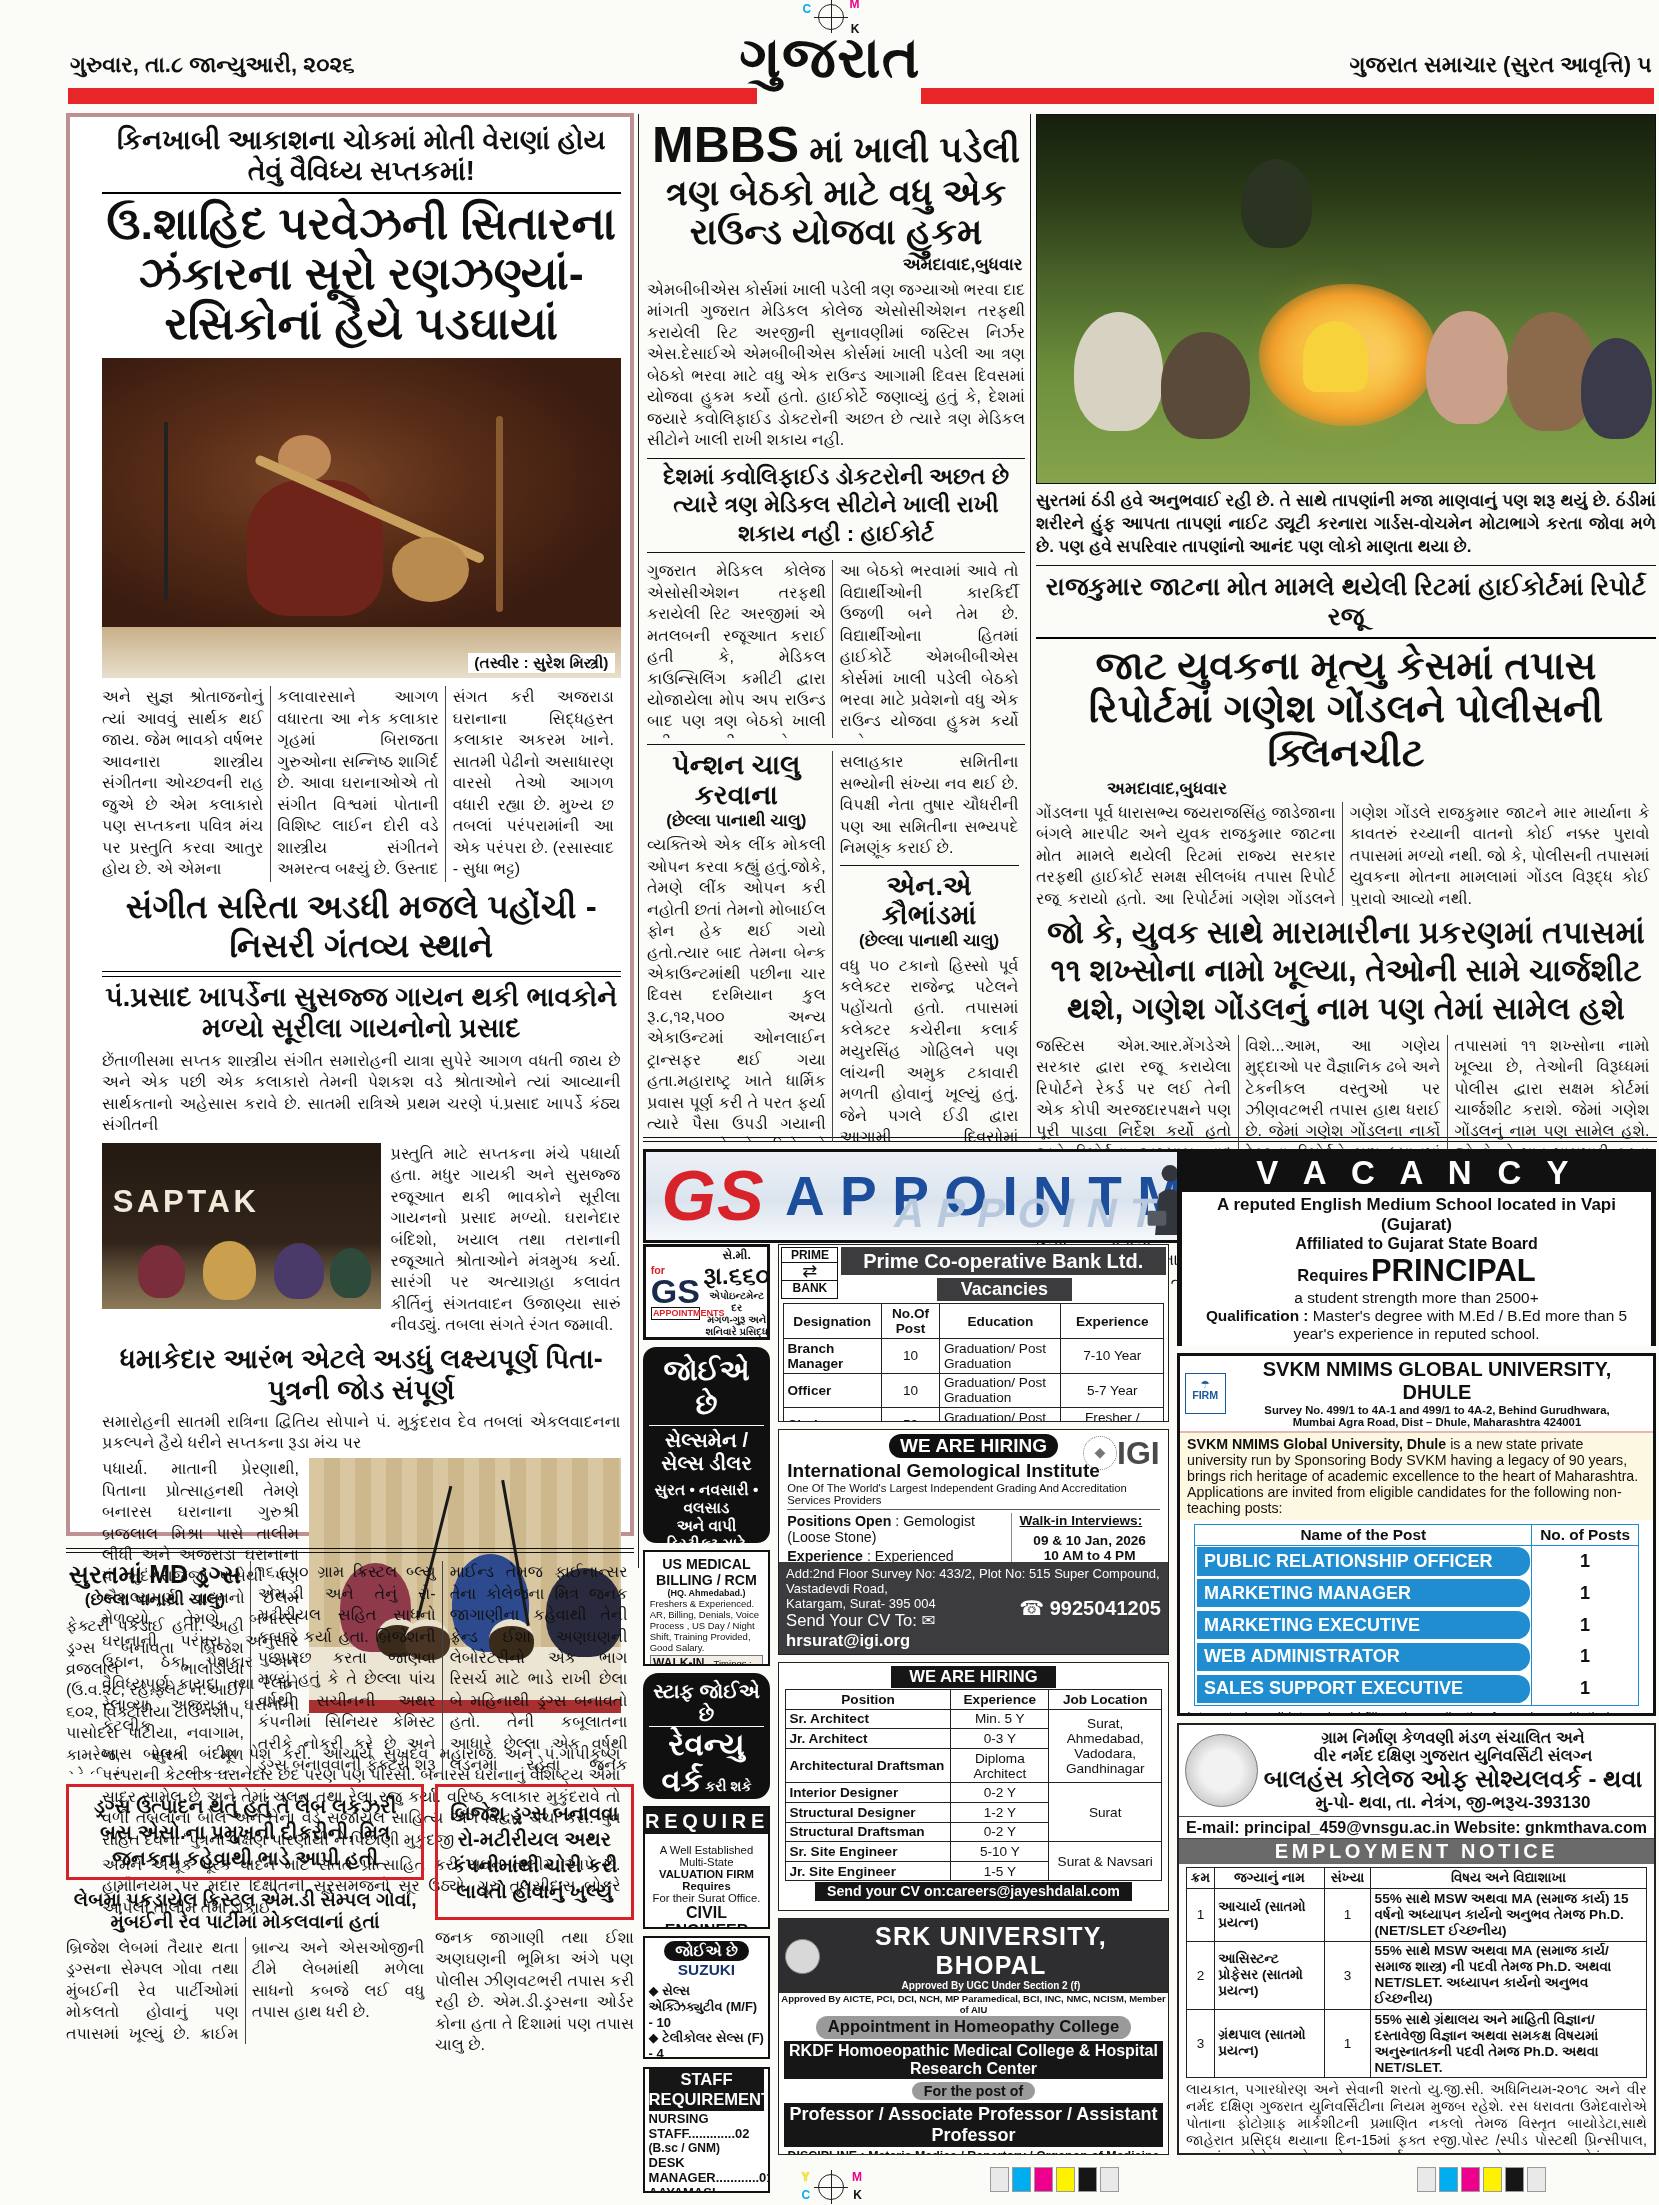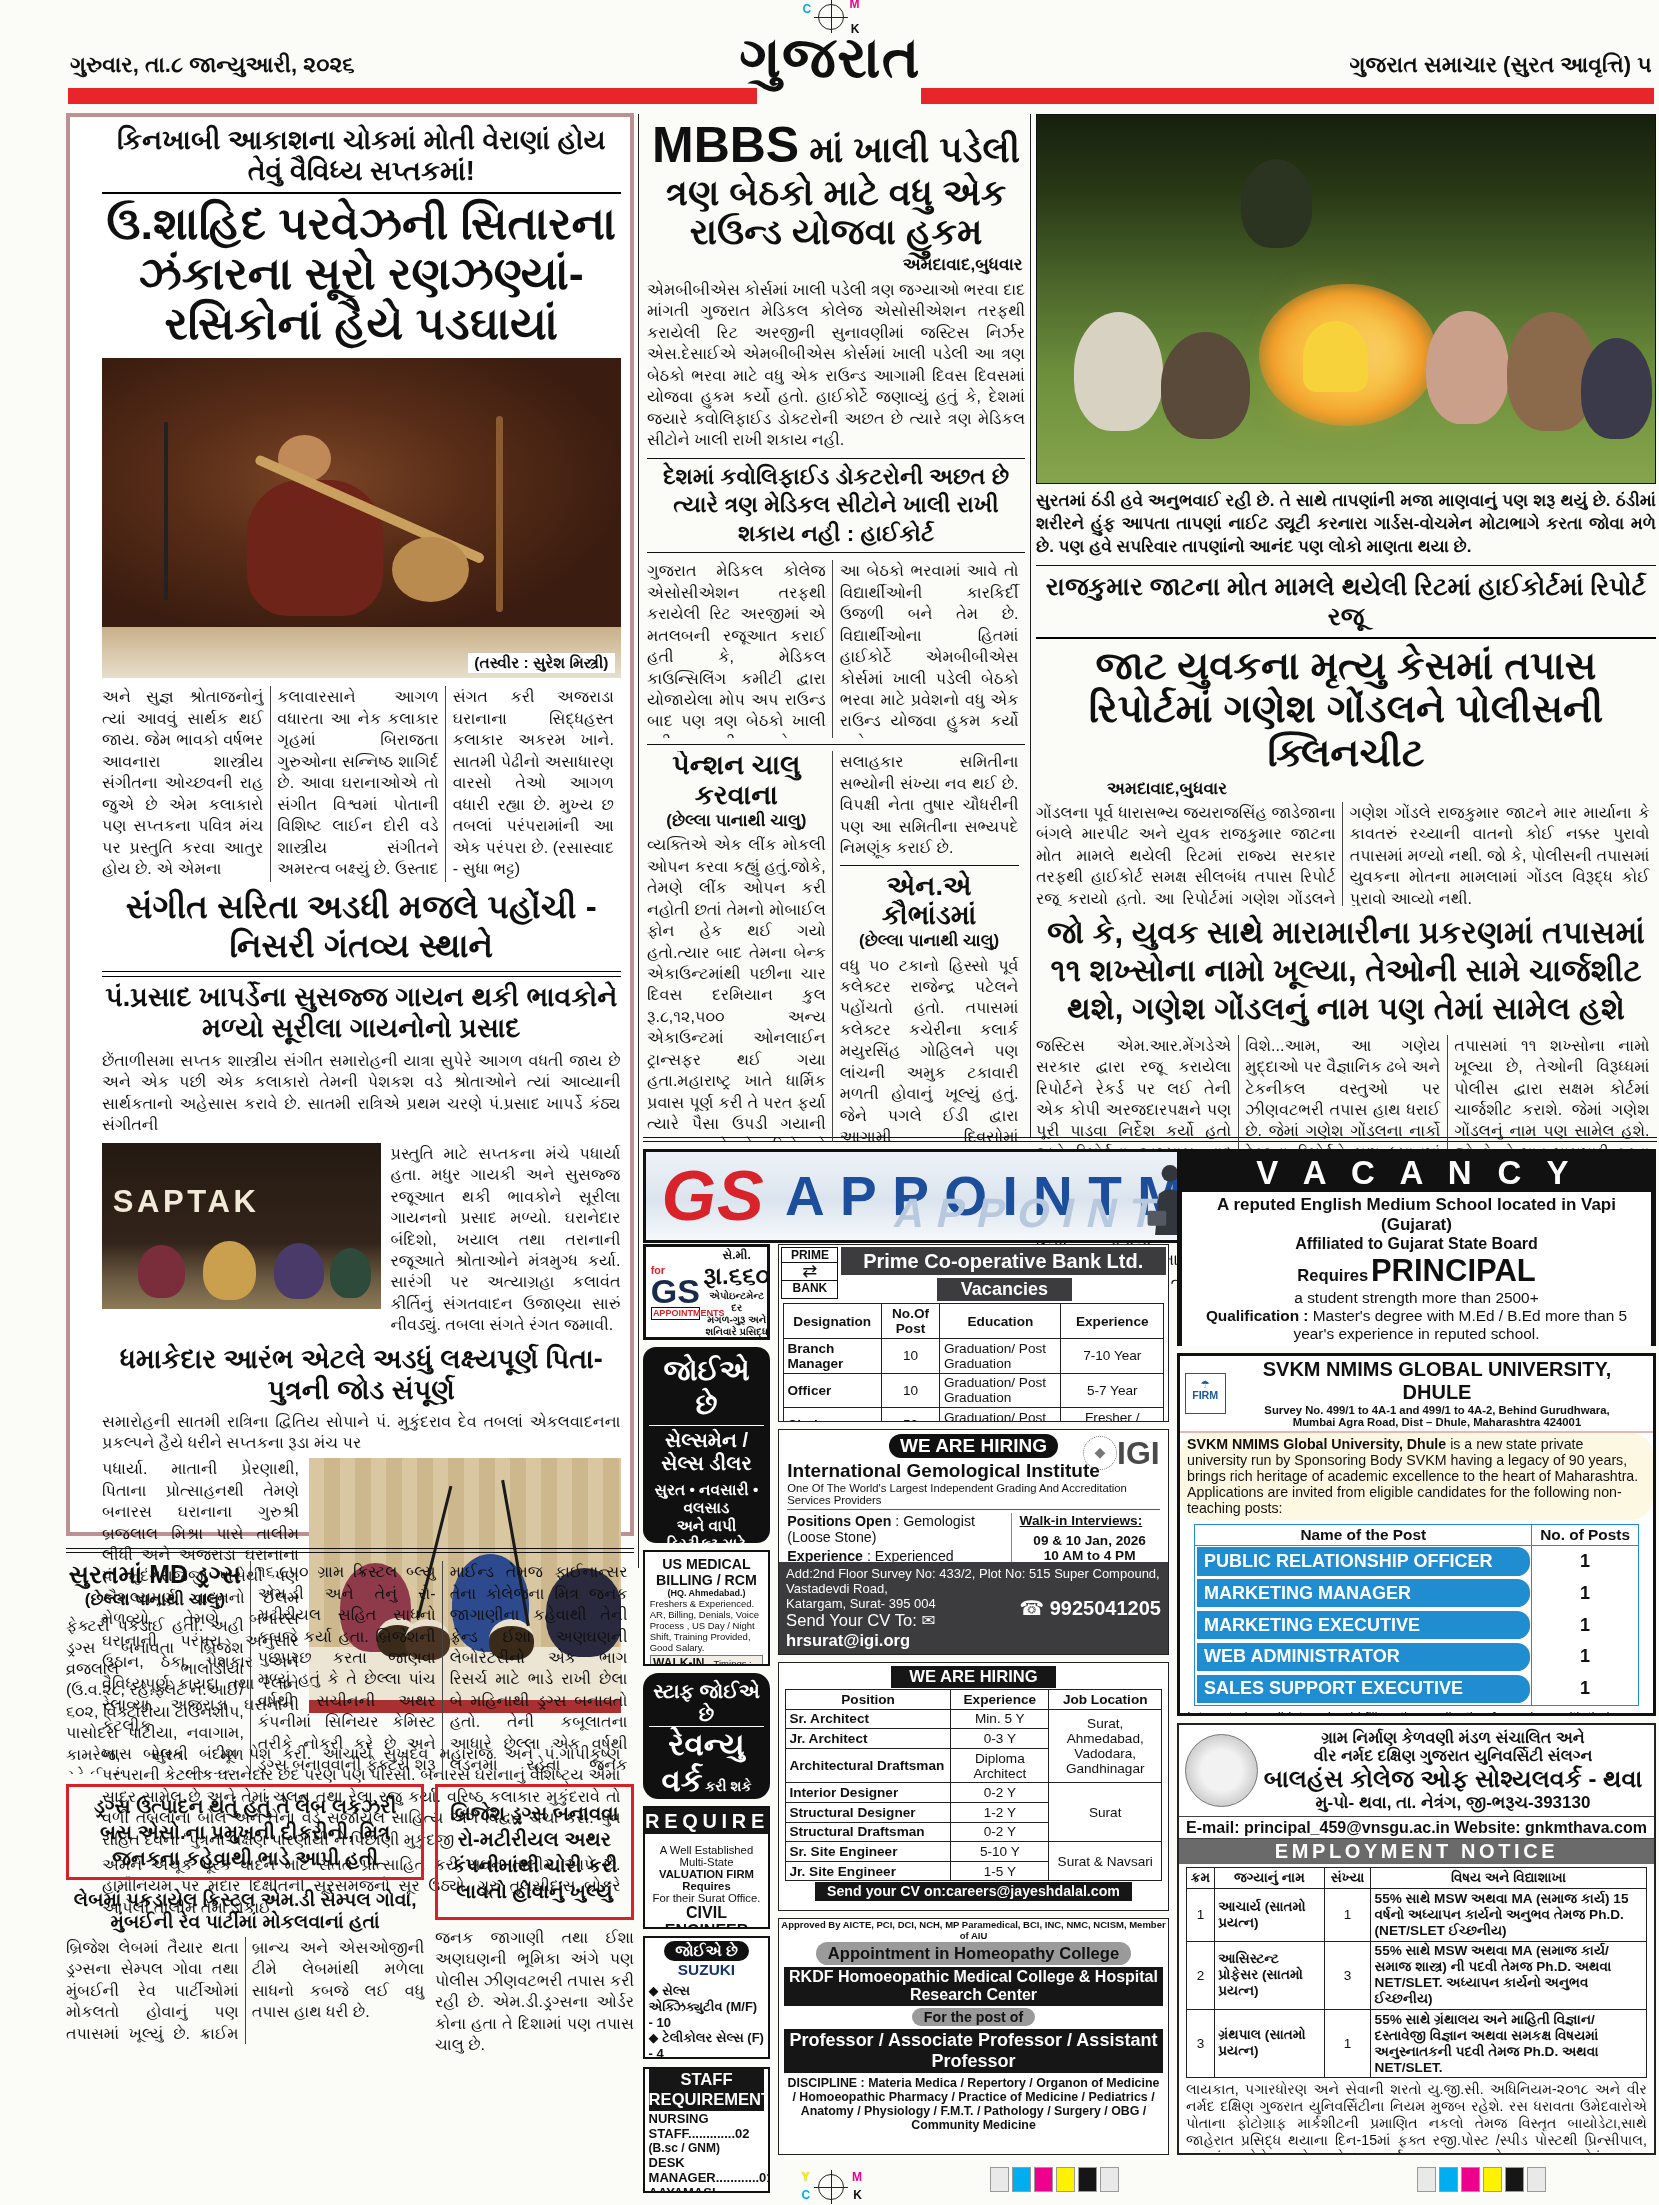--- a/index.html
+++ b/index.html
@@ -431,20 +431,27 @@
             <td class="b">Jr. Site Engineer</td>
             <td class="ctr">1-5 Y</td>
           </tr>
     </tbody>
       </table>
     <div class="ctr"><span class="blkbar b" style="font-size:14.2px;padding:1.2px 12px;display:inline-block;">Send your CV on:careers@jayeshdalal.com</span></div>
 
   </div>
 
   <div class="ad" style="border:1.8px solid #222;height:237px;margin-top:7.1px;text-align:center;">
+    <div style="background:#2e2e30;color:#fff;display:flex;align-items:center;padding:2.4px 6px;">
+      <div style="width:33px;height:33px;border-radius:50%;background:#d8d8d8;border:1.8px solid #888;flex:0 0 auto;"></div>
+      <div style="flex:1;">
+        <div class="b" style="font-size:25px;letter-spacing:1.2px;">SRK UNIVERSITY, BHOPAL</div>
+        <div class="b" style="font-size:10px;">Approved By UGC Under Section 2 (f)</div>
+      </div>
+    </div>
     <div class="b" style="font-size:9.5px;">Approved By AICTE, PCI, DCI, NCH, MP Paramedical, BCI, INC, NMC, NCISM, Member of AIU</div>
     <div style="margin-top:1.2px;"><span class="graypill" style="font-size:16.6px;">Appointment in Homeopathy College</span></div>
     <div class="blkbar b" style="font-size:16px;margin:2.4px 4.7px;padding:1.2px 0;">RKDF Homoeopathic Medical College &amp; Hospital Research Center</div>
     <div><span class="graypill" style="font-size:14.2px;">For the post of</span></div>
     <div class="blkbar b" style="font-size:18px;margin:2.4px 4.7px;padding:1.2px 0;">Professor / Associate Professor / Assistant Professor</div>
     <div class="b" style="font-size:12.4px;padding:0 7.1px;">DISCIPLINE :  Materia Medica / Repertory / Organon of Medicine / Homoeopathic Pharmacy / Practice of Medicine / Pediatrics / Anatomy / Physiology / F.M.T. / Pathology / Surgery / OBG / Community Medicine</div>
 
   </div>
 </div>
 
@@ -465,21 +472,21 @@
 
   <div class="ad" style="border:3px solid #111;height:363px;margin-top:7.1px;">
     <div style="display:flex;align-items:center;border-bottom:2.4px solid #e8b8b0;padding:2.4px 4.7px;">
       <div style="width:41px;height:41px;border:1.8px solid #1a5a9a;color:#1a5a9a;text-align:center;font-weight:bold;font-size:10.7px;line-height:1.1;padding-top:4.7px;box-sizing:border-box;">☂<br><span>FIRM</span></div>
       <div style="flex:1;text-align:center;">
         <div class="b" style="font-size:20px;">SVKM NMIMS GLOBAL UNIVERSITY, DHULE</div>
         <div class="b" style="font-size:11.3px;">Survey No. 499/1 to 4A-1 and 499/1 to 4A-2, Behind Gurudhwara,</div>
         <div class="b" style="font-size:11.3px;">Mumbai Agra Road,  Dist – Dhule, Maharashtra 424001</div>
       </div>
     </div>
-    <div style="background:#fdf8e2;font-size:14.2px;padding:3.6px 7.1px;border-radius:22px;">
+    <div style="background:#fdf8e2;font-size:14.2px;padding:3.6px 7.1px;">
       <span class="b">SVKM NMIMS Global University, Dhule</span><span> is a new state private university run by Sponsoring Body SVKM having a legacy of 90 years, brings rich heritage of academic excellence to the heart of Maharashtra.</span>
       <div>Applications are invited from eligible candidates for the following non-teaching posts:</div>
     </div>
     <table style="width:94%;margin:3.6px auto;border:1.8px solid #1f8dd0;">
       <tbody>
           <tr>
         <th style="border:1.2px solid #1f8dd0;font-size:15.4px;">Name of the Post</th>
         <th style="border:1.2px solid #1f8dd0;font-size:15.4px;width:24%;">No. of Posts</th>
       </tr>
       <tr>

